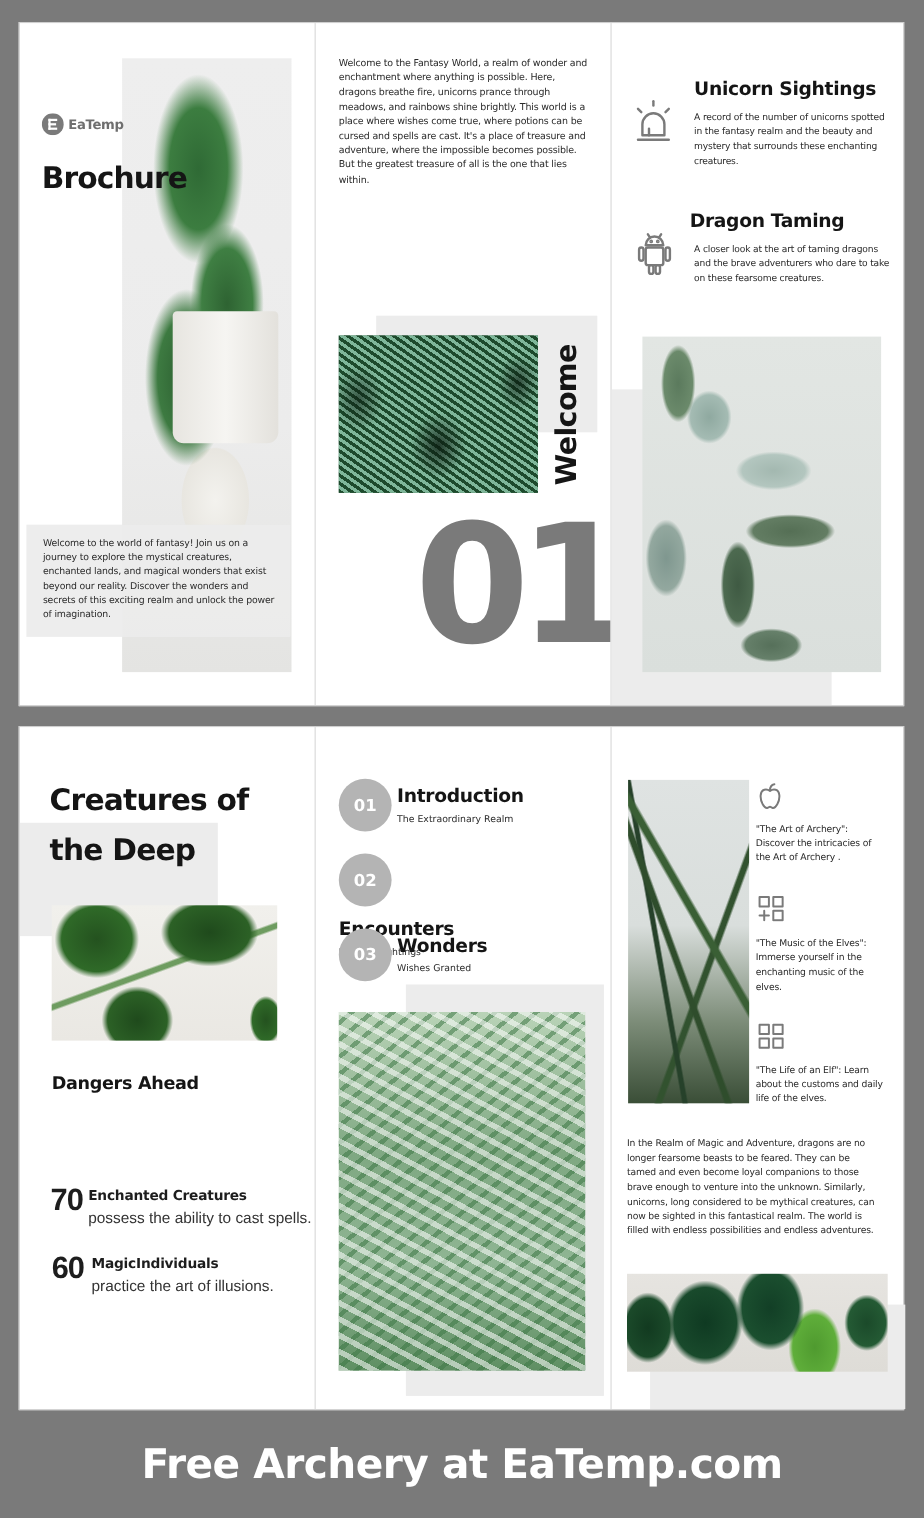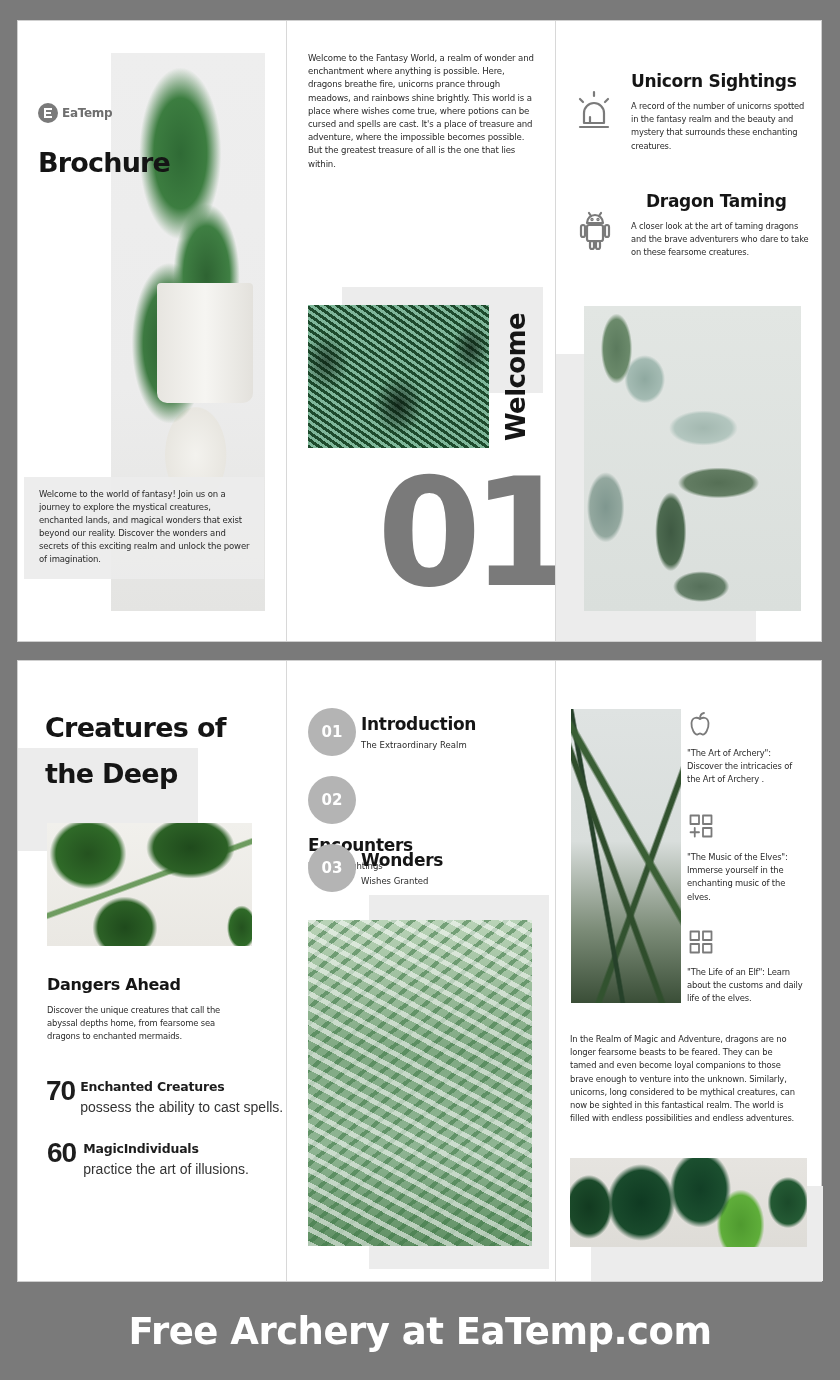--- a/index.html
+++ b/index.html
@@ -196,41 +196,40 @@
         <line x1="23" y1="6" x2="21" y2="9"></line>
         <rect x="9" y="18" width="16" height="16" rx="2"></rect>
         <rect x="3" y="18" width="4" height="12" rx="2"></rect>
         <rect x="27" y="18" width="4" height="12" rx="2"></rect>
         <rect x="12" y="34" width="4" height="8" rx="2"></rect>
         <rect x="18" y="34" width="4" height="8" rx="2"></rect>
         <circle cx="14" cy="12.5" r="0.6" fill="#7a7a7a"></circle>
         <circle cx="20" cy="12.5" r="0.6" fill="#7a7a7a"></circle>
       </svg>
     </div>
-    <div class="abs h-bold" style="left:90px; top:170px; font-size:17px; letter-spacing:-0.3px;">Dragon Taming</div>
+    <div class="abs h-bold" style="left:71px; top:170px; font-size:17px; letter-spacing:-0.3px;">Dragon Taming</div>
     <div class="abs body-text" style="left:75px; top:199px; width:180px; font-size:8.3px;">A closer look at the art of taming dragons and the brave adventurers who dare to take on these fearsome creatures.</div>
 
     <div class="abs grey" style="left:0; top:333px; width:200px; height:289px;"></div>
     <div class="abs img-rubber" style="left:28px; top:285px; width:217px; height:305px;"></div>
   </div>
 </div>
 
 <div class="sheet bottom">
 
   <div class="panel p1">
     <div class="abs grey" style="left:0; top:87px; width:180px; height:103px;"></div>
     <div class="abs h-bold" style="left:27px; top:44px; font-size:27px; line-height:46px; letter-spacing:-0.7px;">
       <div>Creatures of</div>
       <div>the Deep</div>
     </div>
 
     <div class="abs img-monstera1" style="left:29px; top:162px; width:205px; height:123px;"></div>
 
     <div class="abs h-bold" style="left:29px; top:314px; font-size:16px; letter-spacing:-0.3px;">Dangers Ahead</div>
-    <div class="abs body-text" style="left:29px; top:343px; width:200px; font-size:8.4px;">Discover the unique creatures that call the abyssal depths home, from fearsome sea dragons to enchanted mermaids.</div>
 
     <div class="abs" style="left:28px; top:414px; display:flex; gap:5px; align-items:flex-start;">
       <div class="stat-num">70</div>
       <div style="padding-top:4px;">
         <div class="stat-title">Enchanted Creatures</div>
         <div class="stat-desc">possess the ability to cast spells.</div>
       </div>
     </div>
     <div class="abs" style="left:29px; top:476px; display:flex; gap:7px; align-items:flex-start;">
       <div class="stat-num">60</div>

